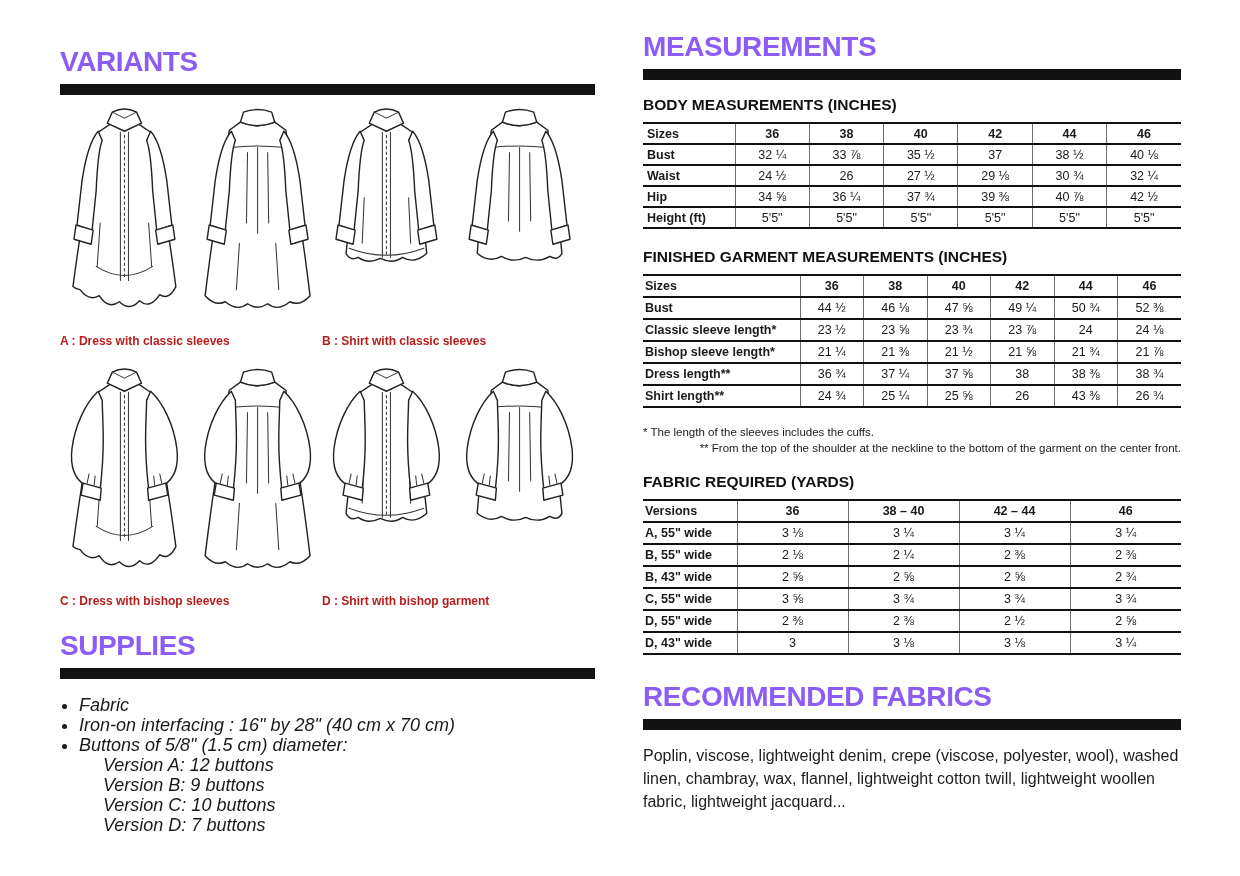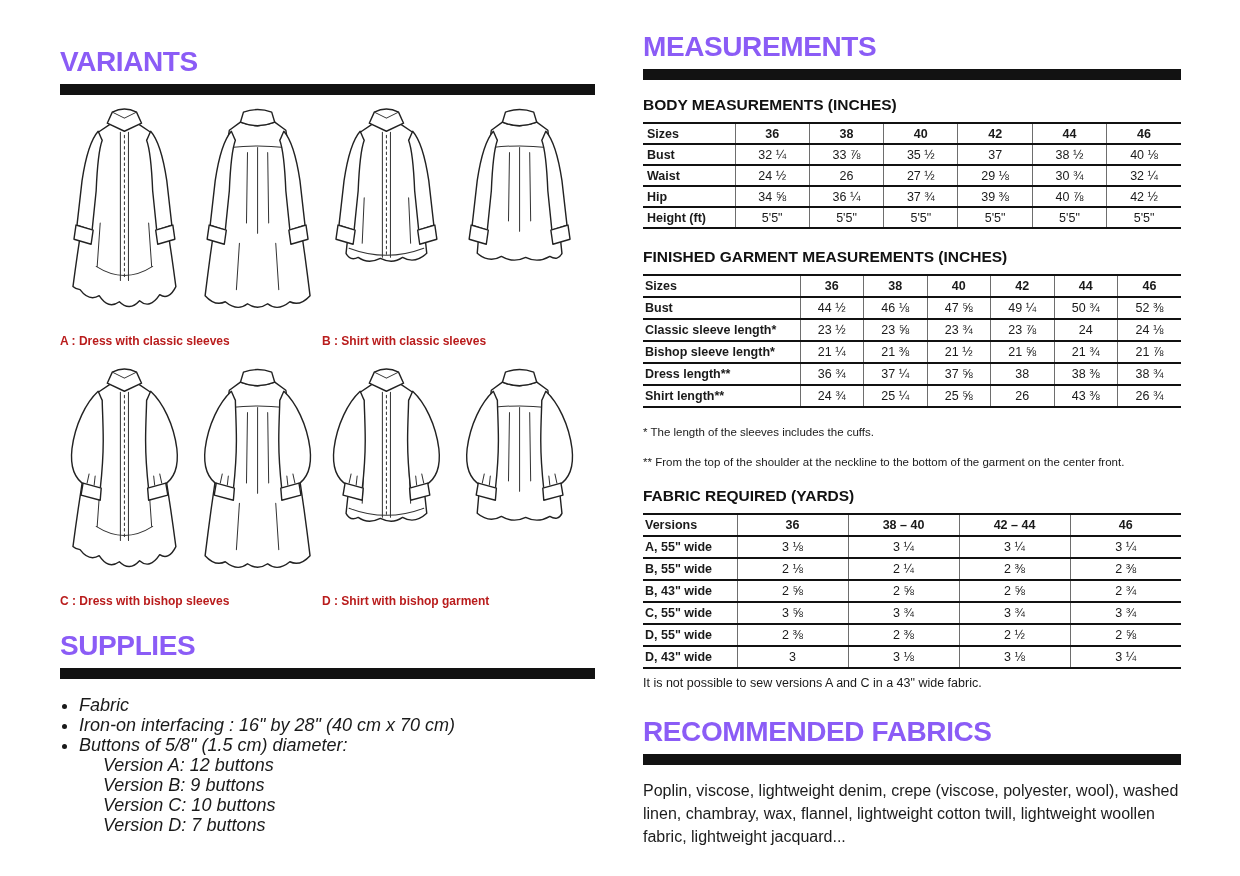--- a/index.html
+++ b/index.html
@@ -336,21 +336,21 @@
               <td>25 ¼</td>
               <td>25 ⅝</td>
               <td>26</td>
               <td>43 ⅜</td>
               <td>26 ¾</td>
             </tr>
           </tbody>
         </table>
 
       <p class="footnote" style="margin-top:17px;">* The length of the sleeves includes the cuffs.</p>
-      <p class="footnote" style="margin-top:15px;">** From the top of the shoulder at the neckline to the bottom of the garment on the center front.</p>
+      <p class="footnote" style="margin-top:1px;text-align:right;">** From the top of the shoulder at the neckline to the bottom of the garment on the center front.</p>
 
       <h2 class="sub" style="margin-top:17px;">FABRIC REQUIRED (YARDS)</h2>
       <table>
         <colgroup>
             <col style="width:94px">
           </colgroup>
       <thead>
             <tr>
               <th class="rowlabel">Versions</th>
               <th>36</th>
@@ -398,21 +398,20 @@
             <tr>
               <th>D, 43" wide</th>
               <td>3</td>
               <td>3 ⅛</td>
               <td>3 ⅛</td>
               <td>3 ¼</td>
             </tr>
           </tbody>
         </table>
 
-      <p class="note">It is not possible to sew versions A and C in a 43" wide fabric.</p>
     </section>
 
     <section class="fabrics-block">
       <h1 class="big">RECOMMENDED FABRICS</h1>
       <div class="rule"></div>
       <p class="fabrics-text">Poplin, viscose, lightweight denim, crepe (viscose, polyester, wool), washed linen, chambray, wax, flannel, lightweight cotton twill, lightweight woollen fabric, lightweight jacquard...</p>
     </section>
 
   </div>
 </div>

